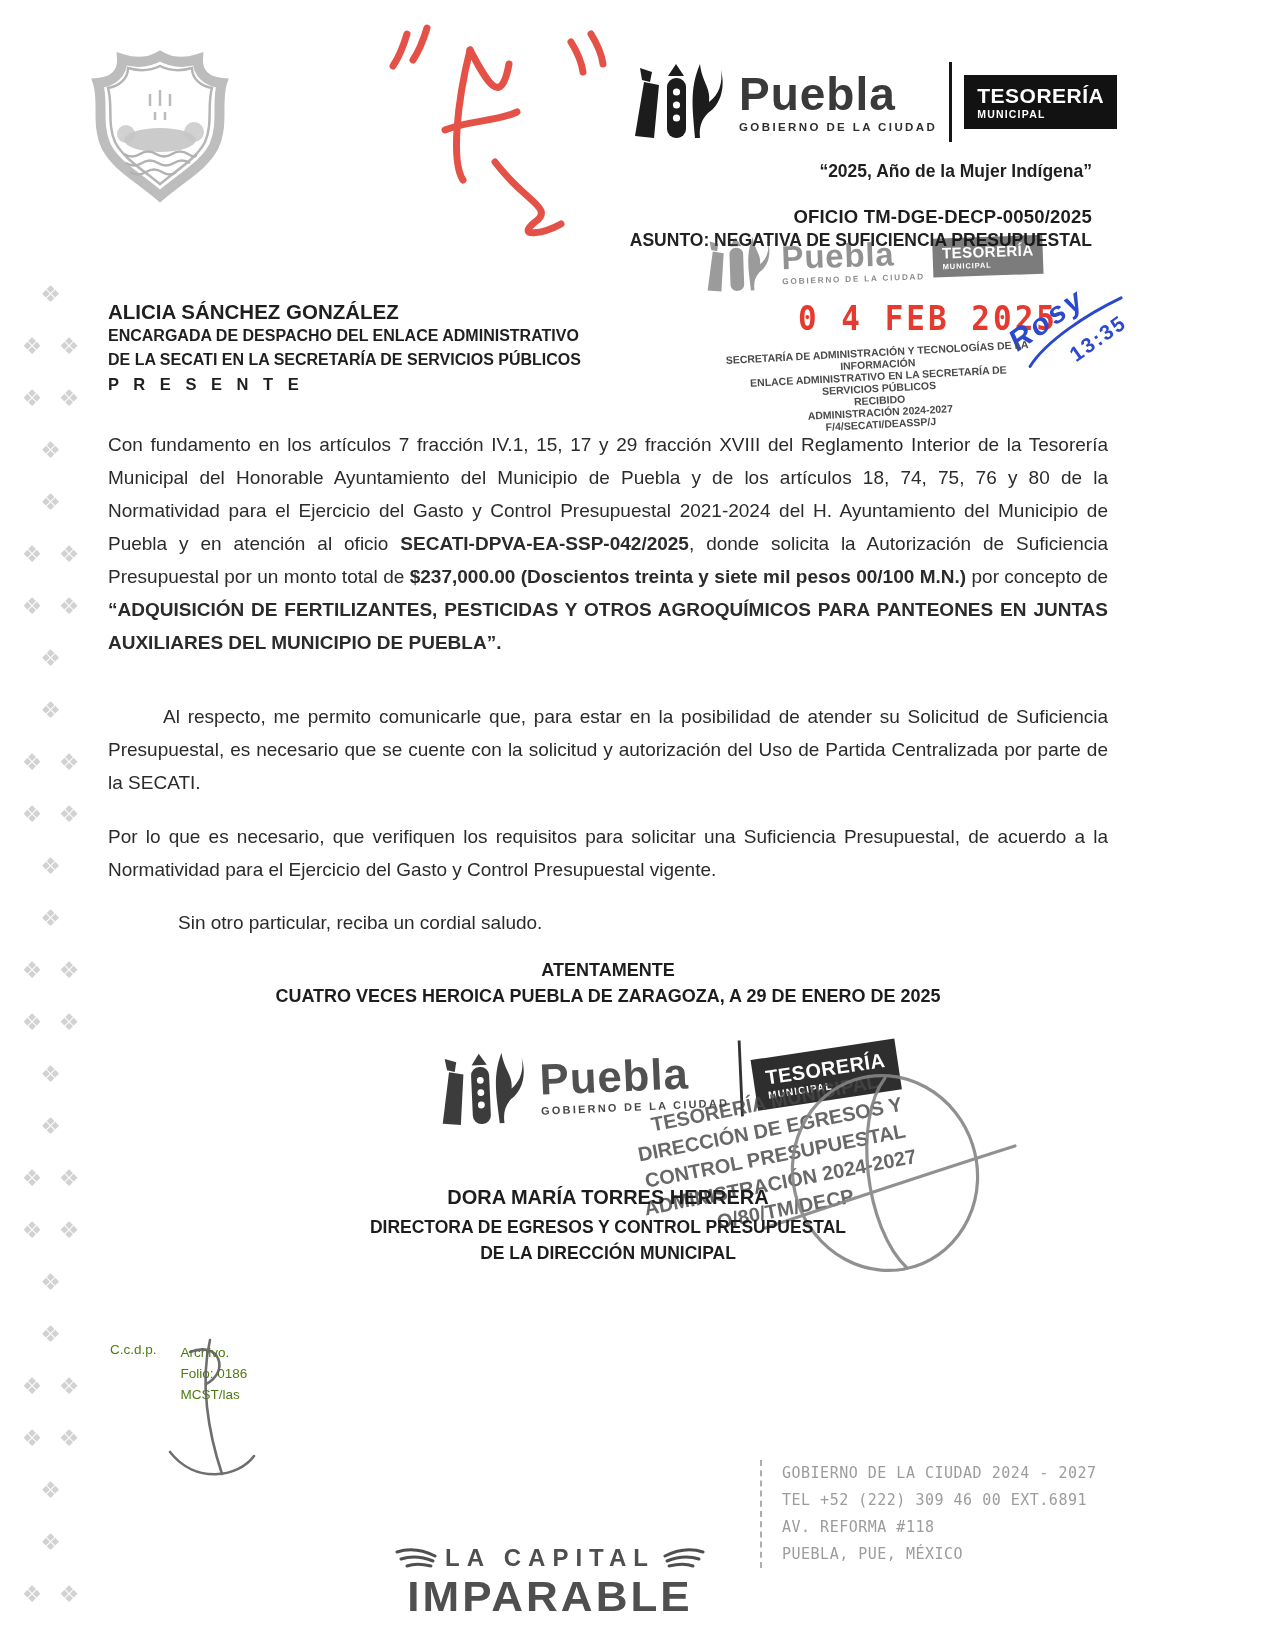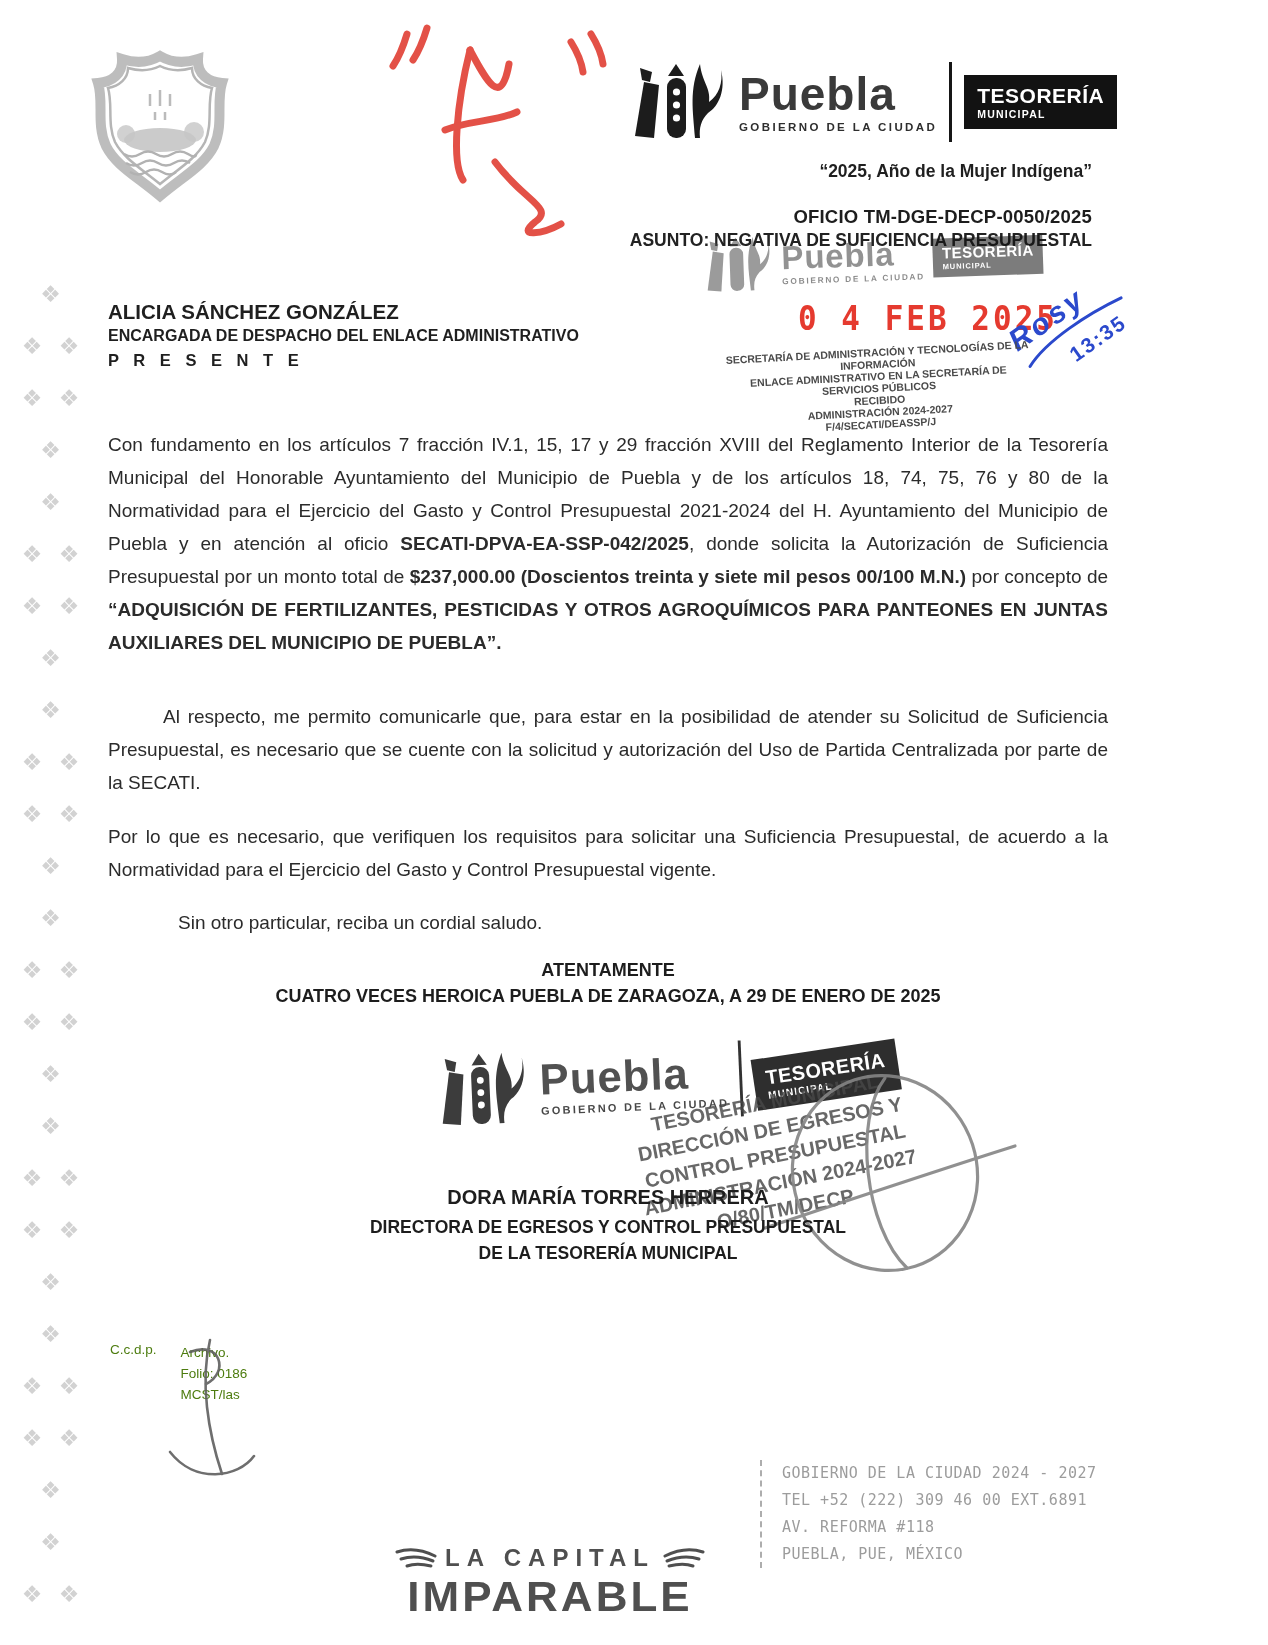--- a/index.html
+++ b/index.html
@@ -199,20 +199,21 @@
     <div>ENLACE ADMINISTRATIVO EN LA SECRETARÍA DE</div>
     <div>SERVICIOS PÚBLICOS</div>
     <div>RECIBIDO</div>
     <div>ADMINISTRACIÓN 2024-2027</div>
     <div>F/4/SECATI/DEASSP/J</div>
   </div>
 
   <div class="recipient">
     <div class="nm">ALICIA SÁNCHEZ GONZÁLEZ</div>
     <div class="tl">ENCARGADA DE DESPACHO DEL ENLACE ADMINISTRATIVO</div>
+    <div class="tl">DE LA SECATI EN LA SECRETARÍA DE SERVICIOS PÚBLICOS</div>
     <div class="pr">P R E S E N T E</div>
   </div>
 
   <div class="para" style="top:428px;"><span>Con fundamento en los artículos 7 fracción IV.1, 15, 17 y 29 fracción XVIII del Reglamento Interior de la Tesorería Municipal del Honorable Ayuntamiento del Municipio de Puebla y de los artículos 18, 74, 75, 76 y 80 de la Normatividad para el Ejercicio del Gasto y Control Presupuestal 2021-2024 del H. Ayuntamiento del Municipio de Puebla y en atención al oficio </span><span style="font-weight: 800;">SECATI-DPVA-EA-SSP-042/2025</span><span>, donde solicita la Autorización de Suficiencia Presupuestal por un monto total de </span><span style="font-weight: 800;">$237,000.00 (Doscientos treinta y siete mil pesos 00/100 M.N.)</span><span> por concepto de </span><span style="font-weight: 800;">“ADQUISICIÓN DE FERTILIZANTES, PESTICIDAS Y OTROS AGROQUÍMICOS PARA PANTEONES EN JUNTAS AUXILIARES DEL MUNICIPIO DE PUEBLA”.</span></div>
   <div class="para indent" style="top:700px;">Al respecto, me permito comunicarle que, para estar en la posibilidad de atender su Solicitud de Suficiencia Presupuestal, es necesario que se cuente con la solicitud y autorización del Uso de Partida Centralizada por parte de la SECATI.</div>
   <div class="para" style="top:820px;">Por lo que es necesario, que verifiquen los requisitos para solicitar una Suficiencia Presupuestal, de acuerdo a la Normatividad para el Ejercicio del Gasto y Control Presupuestal vigente.</div>
   <div class="para indent" style="top:906px;text-indent:70px;">Sin otro particular, reciba un cordial saludo.</div>
 
   <div class="closing">
     <div class="atm">ATENTAMENTE</div>
@@ -255,21 +256,21 @@
     <g fill="none" stroke="#858585" stroke-width="3.2" stroke-linecap="round" opacity=".9">
       <ellipse cx="150" cy="115" rx="92" ry="98" transform="rotate(-18 150 115)"></ellipse>
       <path d="M30 170 C 90 150 210 110 280 88"></path>
       <path d="M150 20 C 118 62 130 170 172 210"></path>
     </g>
   </svg>
 
   <div class="signer">
     <div class="nm">DORA MARÍA TORRES HERRERA</div>
     <div class="t">DIRECTORA DE EGRESOS Y CONTROL PRESUPUESTAL</div>
-    <div class="t">DE LA TESORERÍA MUNICIPAL</div>
+    <div class="t">DE LA DIRECCIÓN MUNICIPAL</div>
   </div>
 
   <div class="ccdp">
     <div>C.c.d.p.</div>
     <div class="lines">
       <div>Archivo.</div>
       <div>Folio: 0186</div>
       <div>MCST/las</div>
     </div>
   </div>

